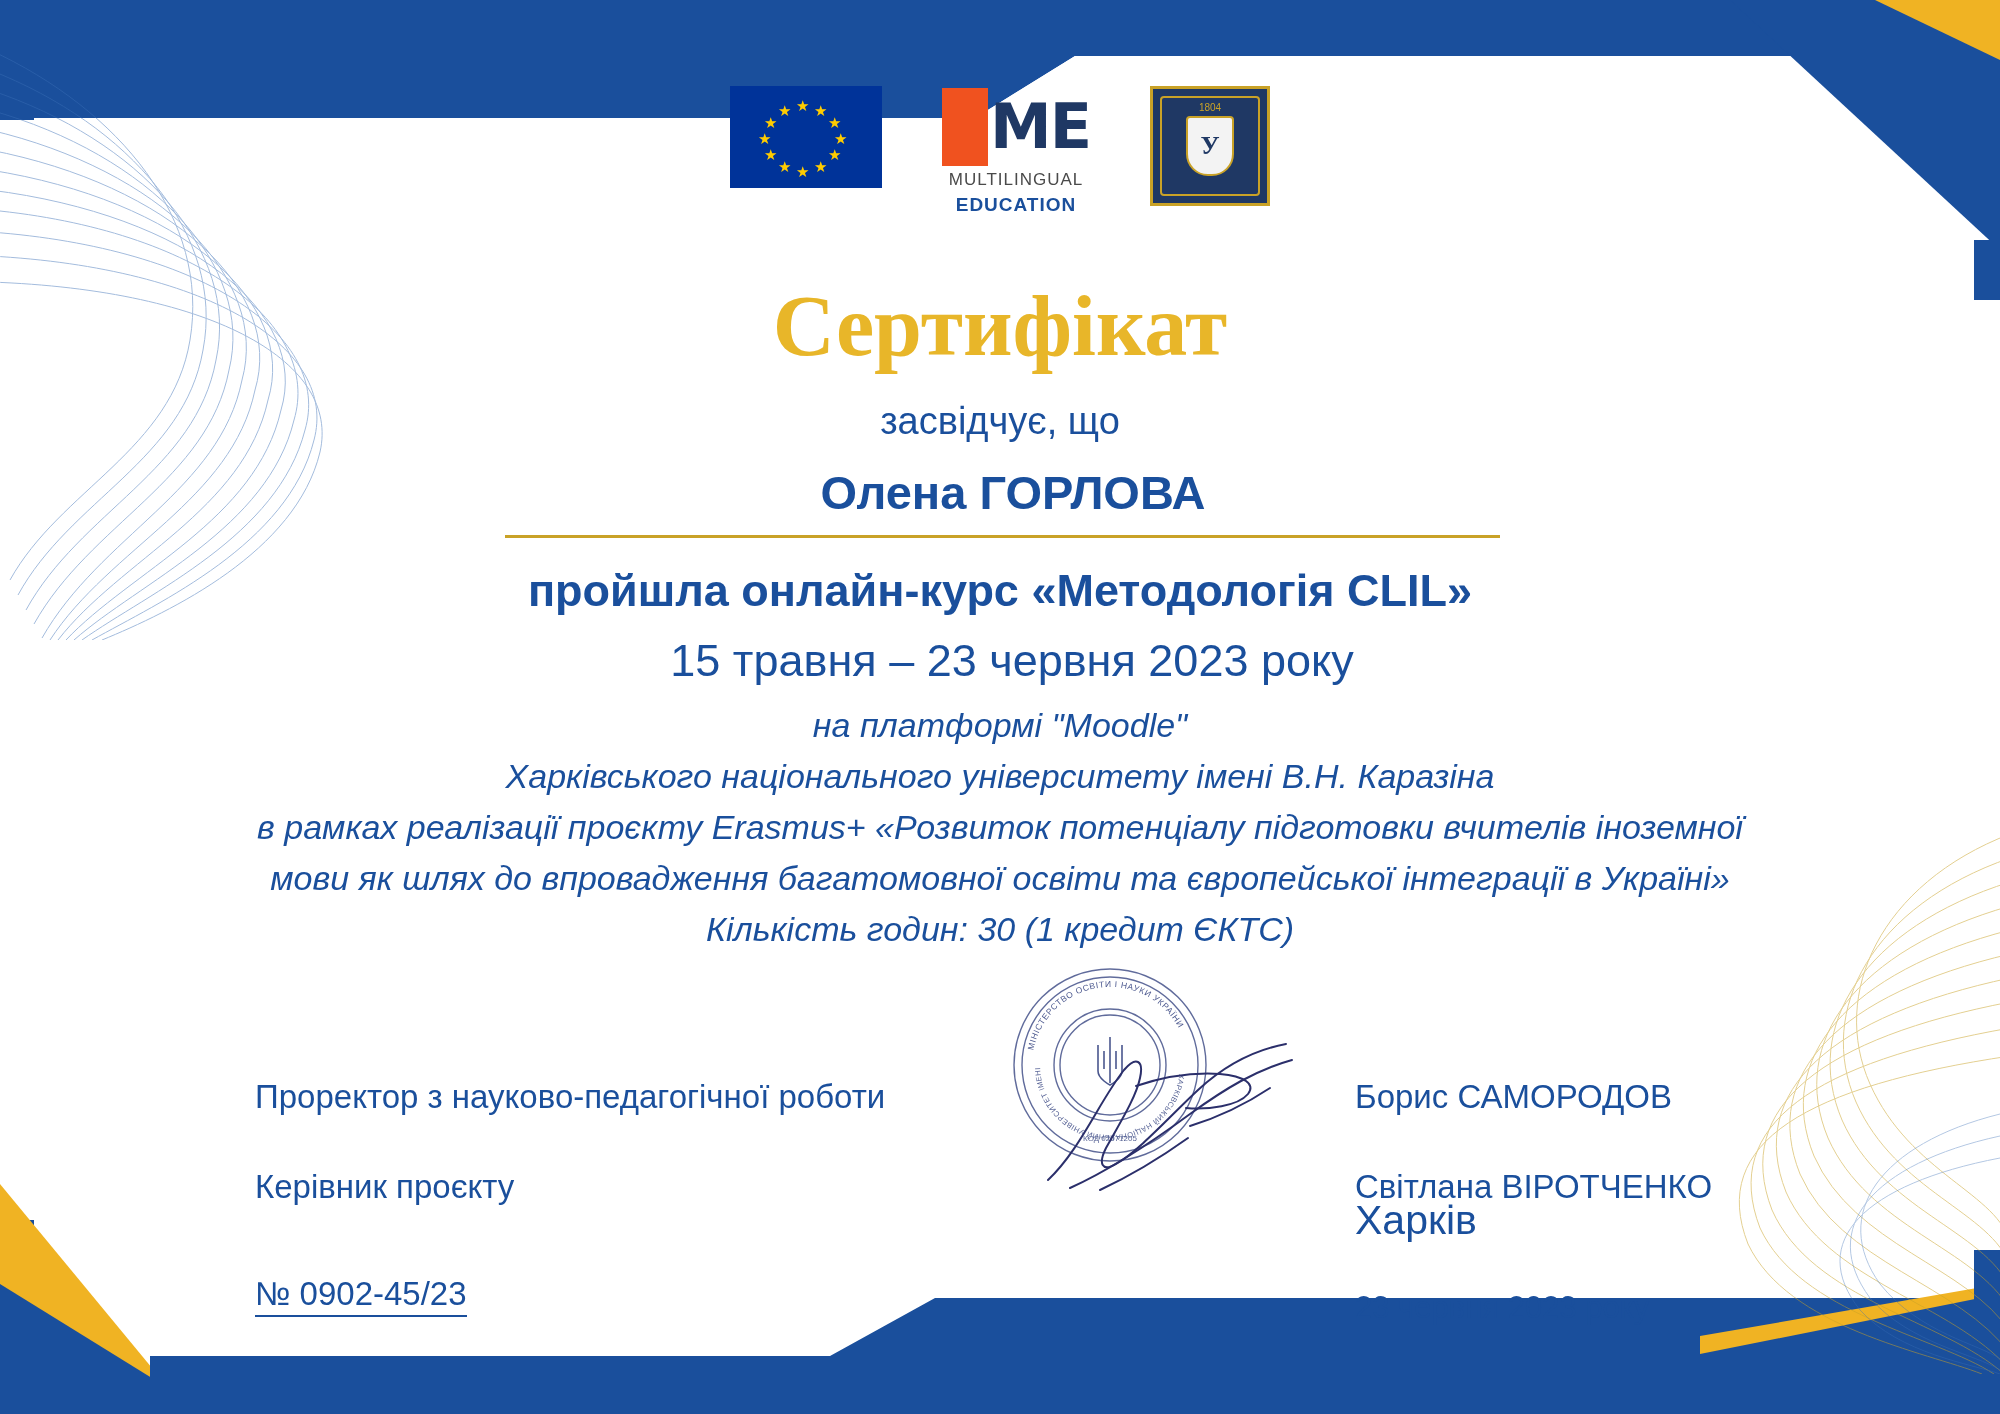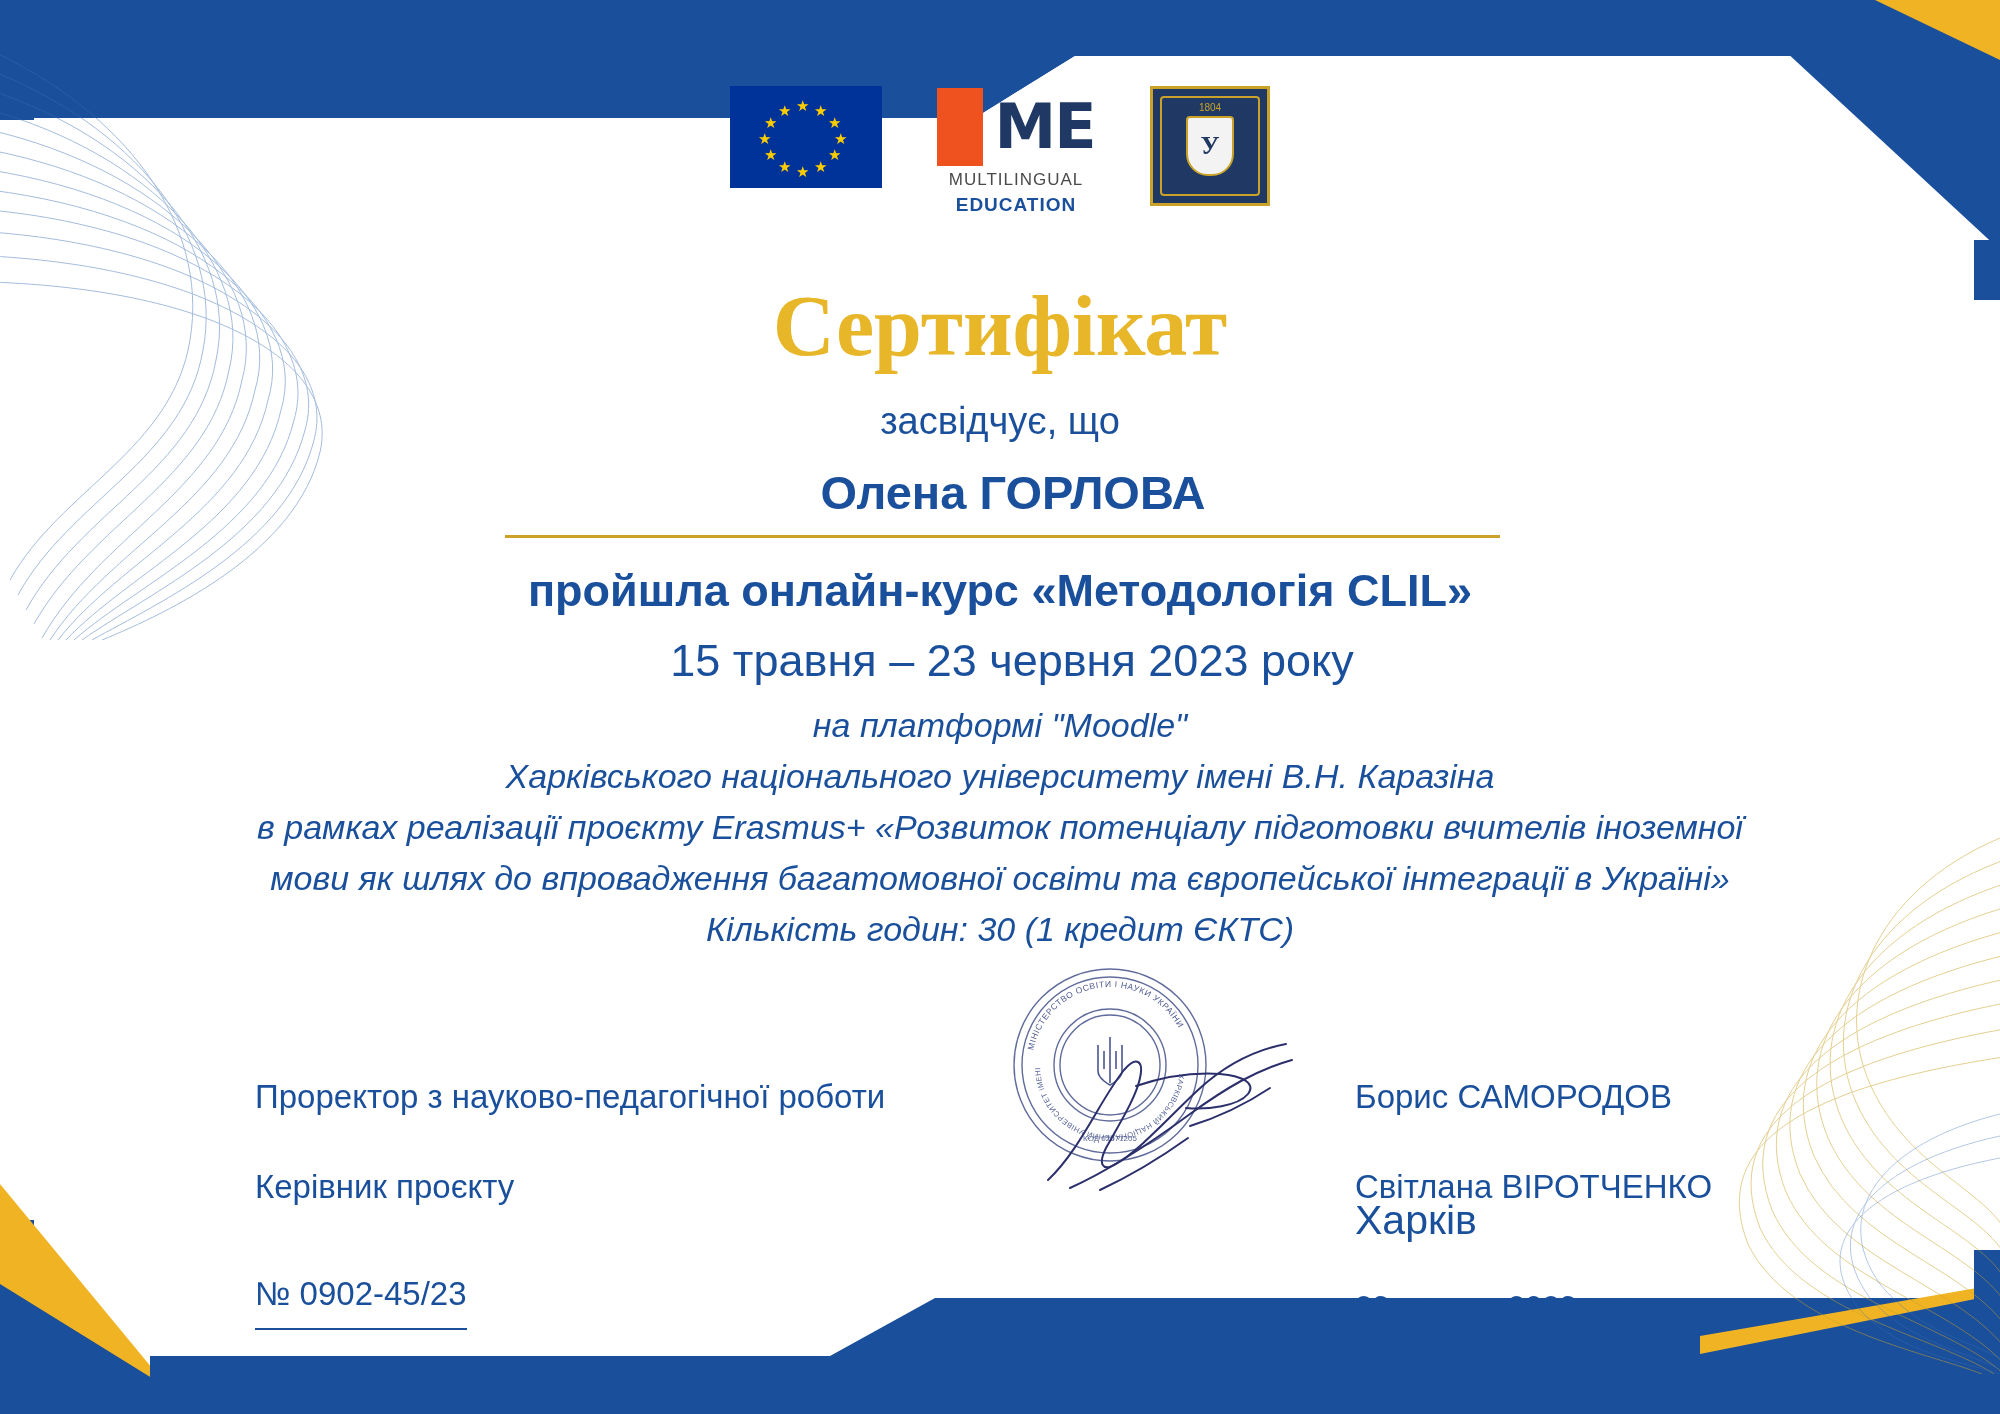--- a/index.html
+++ b/index.html
@@ -166,21 +166,21 @@
     width: 46px;
     background: #f0521f;
   }
   .me-letters {
     font-family: "DejaVu Sans", sans-serif;
     font-weight: bold;
     font-size: 62px;
     line-height: 78px;
     letter-spacing: -2px;
     color: #1f3864;
-    padding-left: 11px;
+    padding-left: 2px;
   }
   .me-sub1 {
     color: #4a4a4a;
     font-size: 17px;
     letter-spacing: 1px;
     font-weight: 400;
   }
   .me-sub2 {
     color: #1a4f9c;
     font-size: 19px;
@@ -333,21 +333,21 @@
     font-size: 33px;
     color: #1a4f9c;
   }
   .number {
     position: absolute;
     top: 1275px;
     left: 255px;
     font-size: 33px;
     color: #1a4f9c;
     border-bottom: 2px solid #1a4f9c;
-    padding-bottom: 15px;
+    padding-bottom: 2px;
   }
   .place {
     position: absolute;
     top: 1197px;
     left: 1355px;
     font-size: 41px;
     color: #1a4f9c;
   }
   .issue-date {
     position: absolute;

